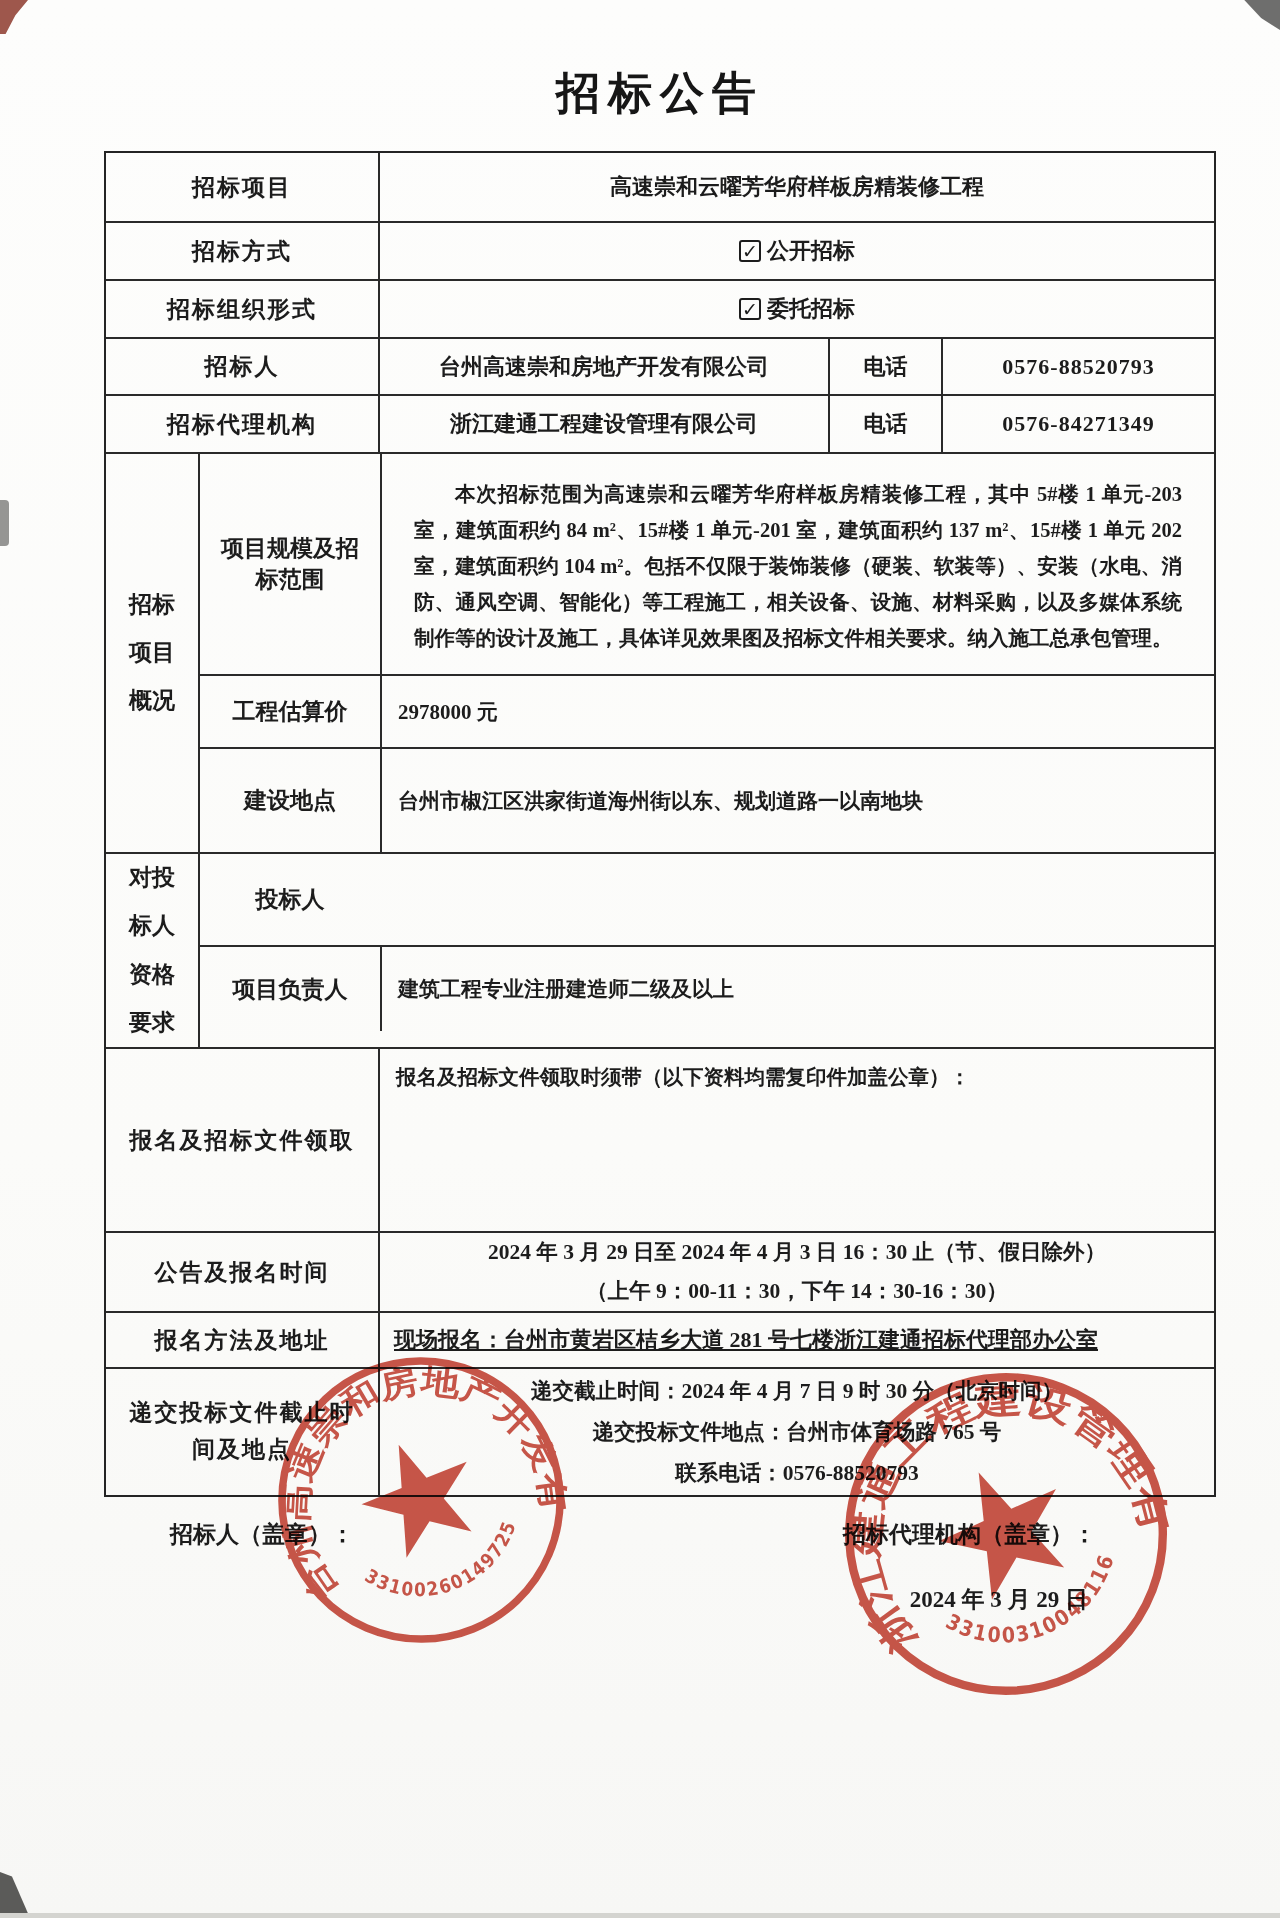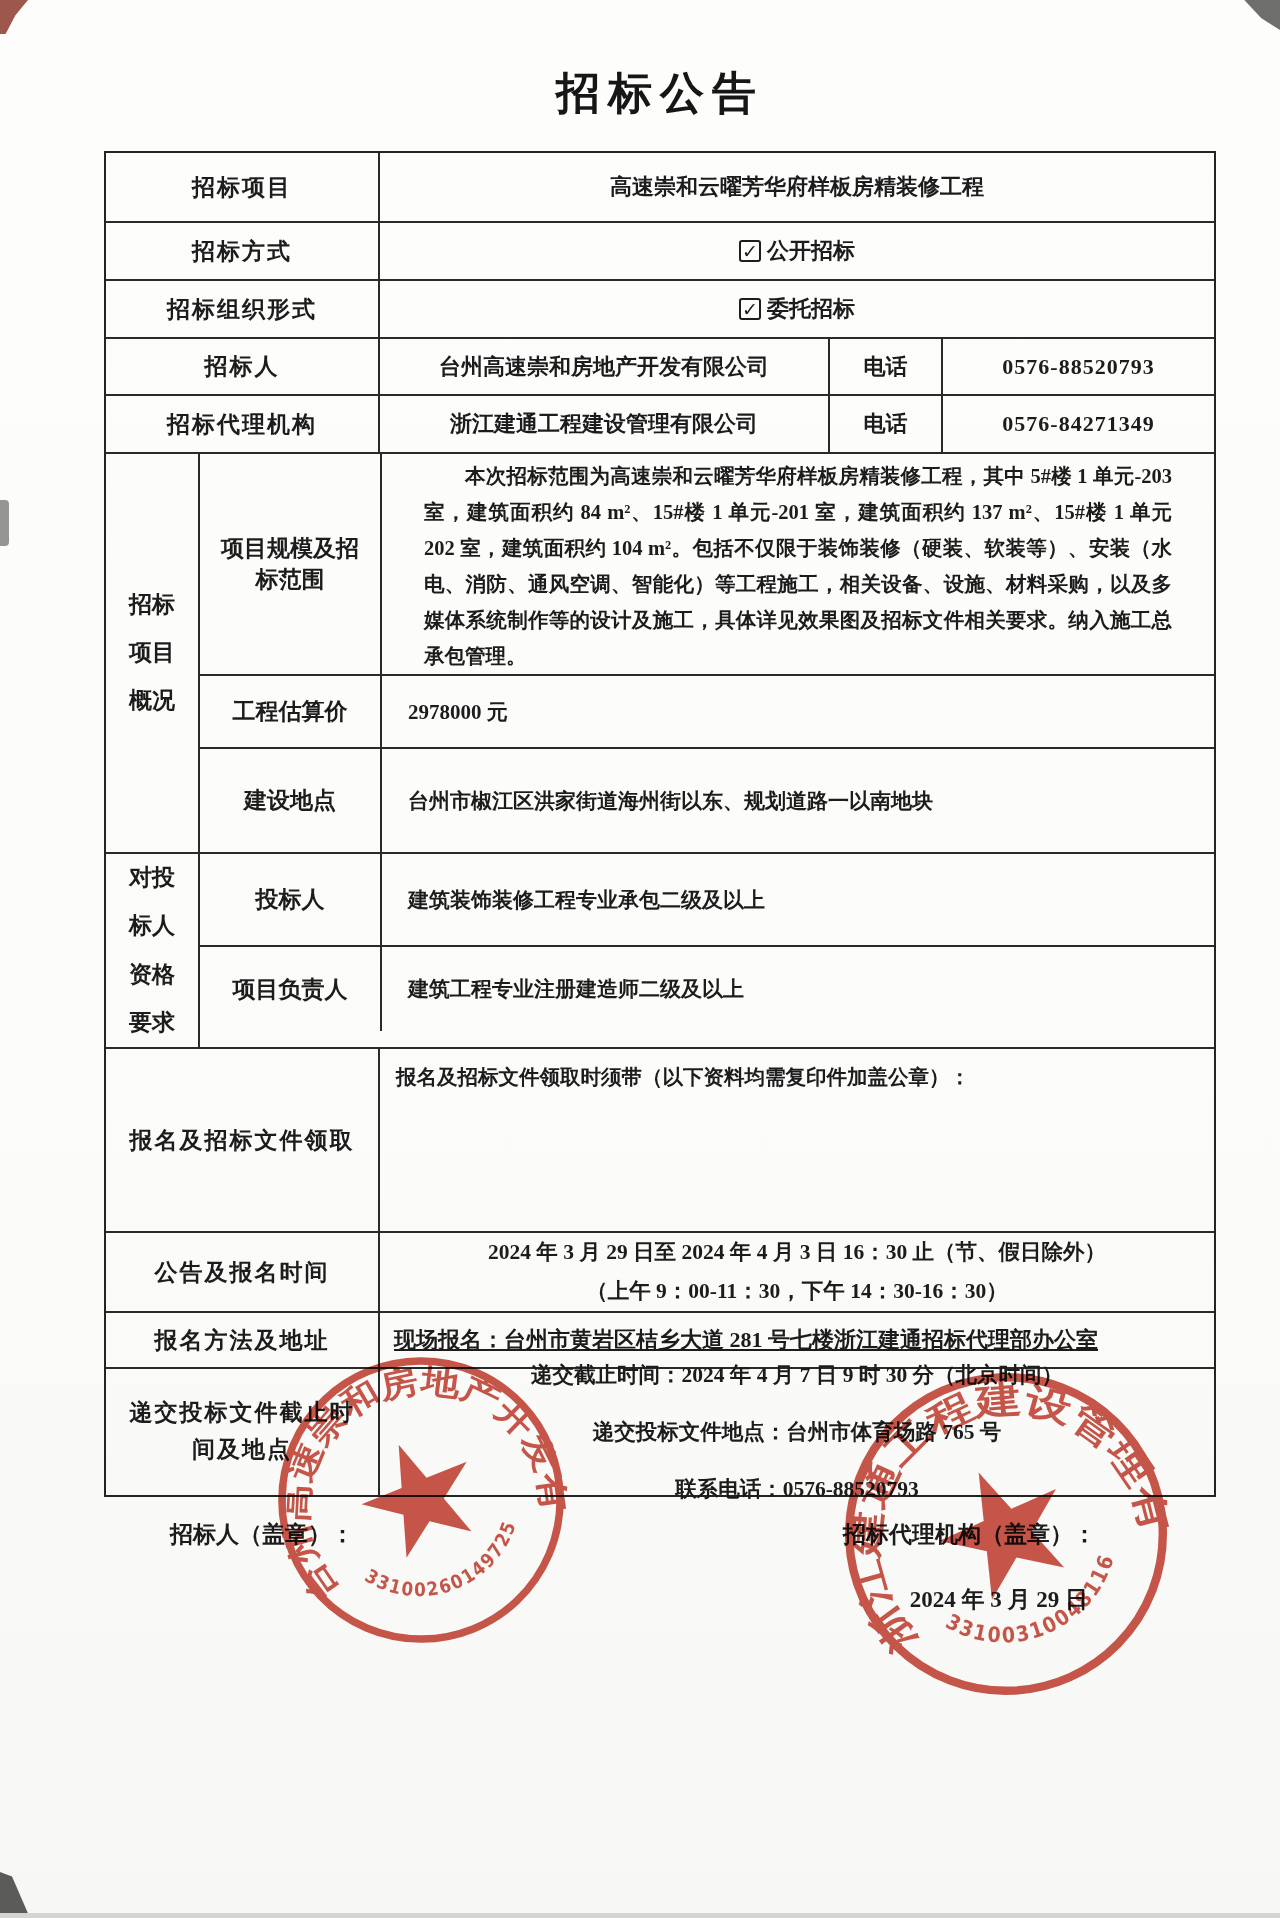--- a/index.html
+++ b/index.html
@@ -38,28 +38,28 @@
 
   .cb { display:inline-flex; width:22px; height:22px; border:2.5px solid #1d1d1d; border-radius:3px; align-items:center; justify-content:center; margin-right:6px; vertical-align:-3px; }
   .cb-mark { font-family:"DejaVu Sans",sans-serif; font-size:19px; font-weight:700; line-height:1; }
 
   .seclab { width:92px; justify-content:center; text-align:center; font-size:23px; font-weight:700; }
   .seclab .vtxt { width:50px; word-break:break-all; line-height:2.1; }
   .subcol { flex:1; display:flex; flex-direction:column; border-left:2px solid #2a2a2a; }
   .subrow { display:flex; border-top:2px solid #2a2a2a; }
   .subrow.first { border-top:none; }
   .sublab { width:180px; justify-content:center; text-align:center; font-size:23px; font-weight:700; padding:4px 10px; word-break:break-all; }
-  .subcon { flex:1; border-left:2px solid #2a2a2a; font-size:21px; font-weight:600; padding:6px 26px; }
+  .subcon { flex:1; border-left:2px solid #2a2a2a; font-size:21px; font-weight:600; padding:6px 16px; }
 
   .para { display:block; font-size:20.5px; font-weight:600; line-height:36px; padding:10px 16px 6px 16px; text-indent:2em; text-align:justify; }
   .multiline { display:block; padding:10px 16px; }
   .multiline .ln { font-size:20.5px; font-weight:600; line-height:37px; text-align:left; }
   .stack-center { display:flex; flex-direction:column; justify-content:center; }
   .stack-center .ln { font-size:21.5px; font-weight:700; line-height:39px; text-align:center; }
-  .sub-lines { display:flex; flex-direction:column; justify-content:center; padding:8px 16px;gap:16px; }
+  .sub-lines { display:flex; flex-direction:column; justify-content:center; padding:8px 16px; }
   .sub-lines .ln { font-size:21.5px; font-weight:700; line-height:41px; text-align:left; }
   .wraplab { word-break:break-all; line-height:1.6; }
 
   .footer { position:relative; margin-top:22px; width:100%; }
   .seal-line { display:flex; font-size:23px; font-weight:700; }
   .seal-left { margin-left:66px; }
   .seal-right { margin-left:auto; margin-right:120px; }
   .date-line { text-align:right; margin-right:128px; margin-top:34px; font-size:23px; font-weight:700; }
   .note-line { margin-left:66px; margin-top:16px; font-size:23px; font-weight:700; }
   .blank { display:inline-block; width:72px; border-bottom:2.5px solid #1d1d1d; height:24px; vertical-align:-2px; }
@@ -150,21 +150,20 @@
         </div>
       </div>
 
       <div class="tr">
         <div class="td seclab">
           <span class="vtxt">对投标人资格要求</span>
         </div>
         <div class="subcol">
           <div class="subrow first h91">
             <div class="td sublab">投标人</div>
-            <div class="td subcon">建筑装饰装修工程专业承包二级及以上</div>
           </div>
           <div class="subrow h86">
             <div class="td sublab">项目负责人</div>
             <div class="td subcon">建筑工程专业注册建造师二级及以上</div>
           </div>
         </div>
       </div>
 
       <div class="tr h184">
         <div class="td lab">报名及招标文件领取</div>

